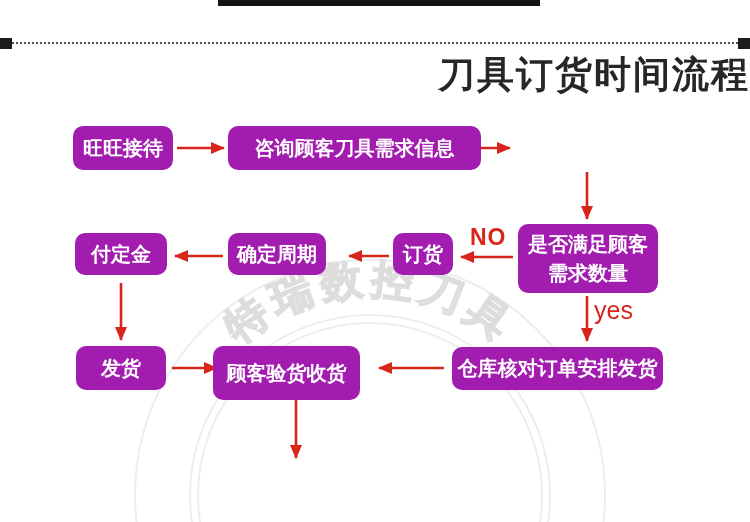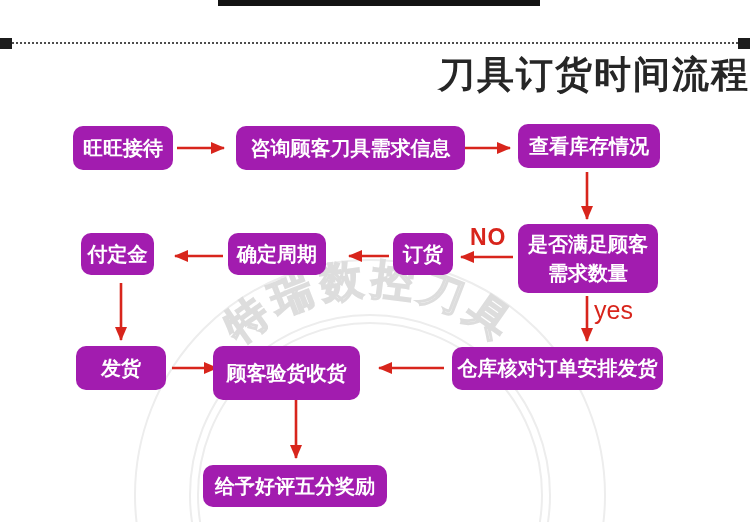--- a/index.html
+++ b/index.html
@@ -33,24 +33,24 @@
     letter-spacing:6px;
   }
   svg.arrows{position:absolute;left:0;top:0;width:750px;height:522px;z-index:2;pointer-events:none;}
   svg.arrows line{stroke:#d8251c;stroke-width:2.6;}
   .node{
     position:absolute;z-index:3;background:#a21caf;color:#ffffff;
     border-radius:10px;display:flex;align-items:center;justify-content:center;
     font-size:20px;font-weight:bold;text-align:center;padding:0 4px;box-sizing:border-box;
   }
   .n-wangwang {left:73px;  top:126px; width:100px; height:44px;}
-  .n-consult  {left:236px; top:126px; width:229px; height:44px;}
+  .n-consult  {left:228px; top:126px; width:253px; height:44px;}
   .n-check    {left:518px; top:124px; width:142px; height:44px;}
   .n-decision {left:518px; top:224px; width:140px; height:69px; line-height:1.45; padding:0 9px;}
-  .n-pay      {left:81px;  top:233px; width:73px;  height:42px;}
+  .n-pay      {left:75px;  top:233px; width:92px;  height:42px;}
   .n-confirm  {left:228px; top:233px; width:98px; height:42px;}
   .n-order    {left:393px; top:233px; width:60px;  height:42px;}
   .n-ship     {left:76px;  top:346px; width:90px;  height:44px;}
   .n-customer {left:213px; top:346px; width:147px; height:54px;}
   .n-warehouse{left:452px; top:347px; width:211px; height:43px;}
   .n-reward   {left:203px; top:465px; width:184px; height:42px;}
   .branch{position:absolute;z-index:3;color:#d8251c;font-weight:600;}
   .no-label {left:470px; top:224px; font-size:23px; letter-spacing:1px;}
   .yes-label{left:594px; top:296px; font-size:25px; font-weight:500;}
 </style>
@@ -93,26 +93,24 @@
     <line x1="223" y1="256" x2="175" y2="256" marker-end="url(#ah)"></line>
     <line x1="121" y1="283" x2="121" y2="340" marker-end="url(#ah)"></line>
     <line x1="587" y1="296" x2="587" y2="341" marker-end="url(#ah)"></line>
     <line x1="172" y1="368" x2="217" y2="368" marker-end="url(#ah)"></line>
     <line x1="444" y1="368" x2="379" y2="368" marker-end="url(#ah)"></line>
     <line x1="296" y1="395" x2="296" y2="458" marker-end="url(#ah)"></line>
   </svg>
 
   <div class="node n-wangwang">旺旺接待</div>
   <div class="node n-consult">咨询顾客刀具需求信息</div>
-  <div class="node n-check">查看库存情况</div>
   <div class="node n-decision">是否满足顾客需求数量</div>
   <div class="node n-order">订货</div>
   <div class="node n-confirm">确定周期</div>
   <div class="node n-pay">付定金</div>
   <div class="node n-ship">发货</div>
   <div class="node n-customer">顾客验货收货</div>
   <div class="node n-warehouse">仓库核对订单安排发货</div>
-  <div class="node n-reward">给予好评五分奖励</div>
 
   <div class="branch no-label">NO</div>
   <div class="branch yes-label">yes</div>
 
 </div>
 
 </body></html>

